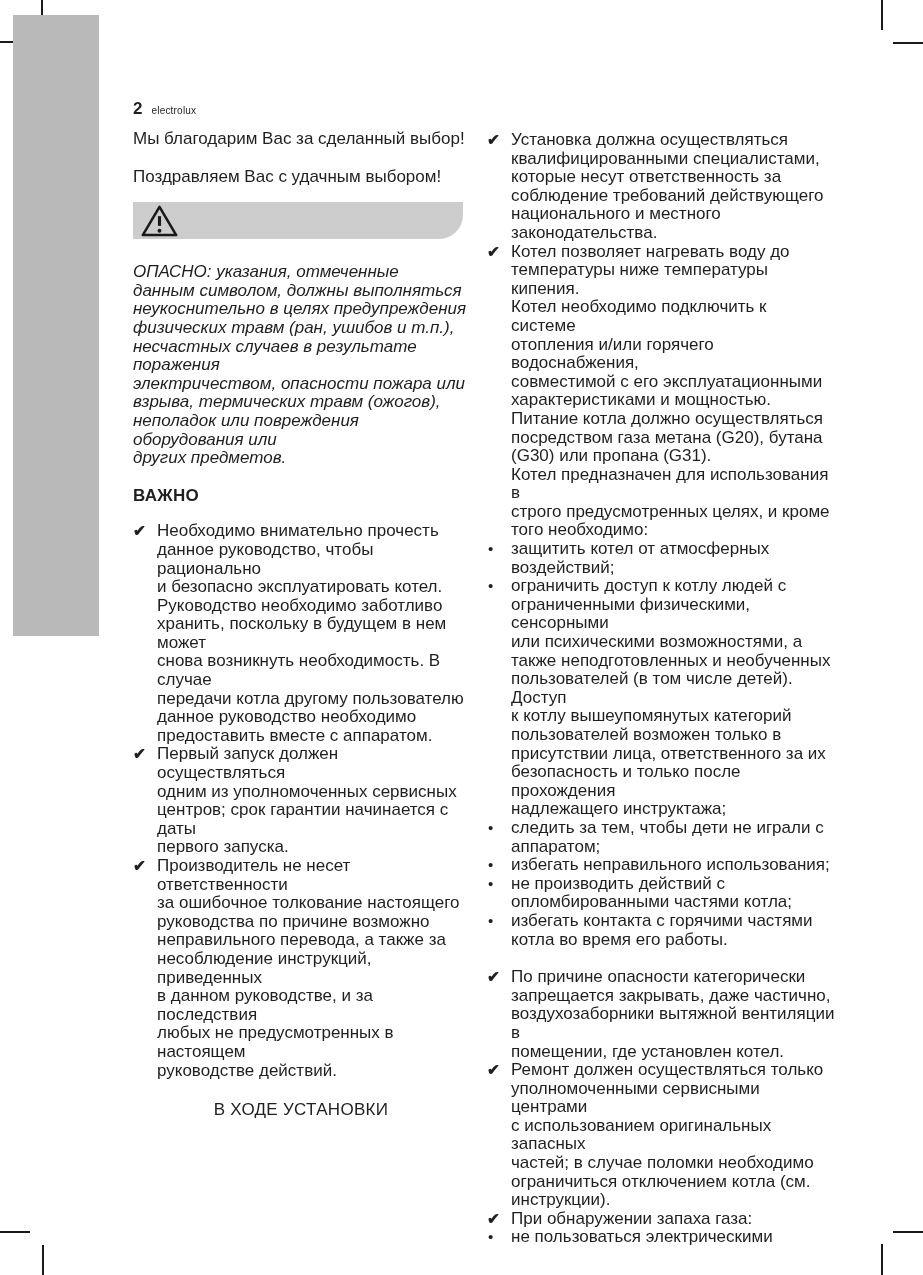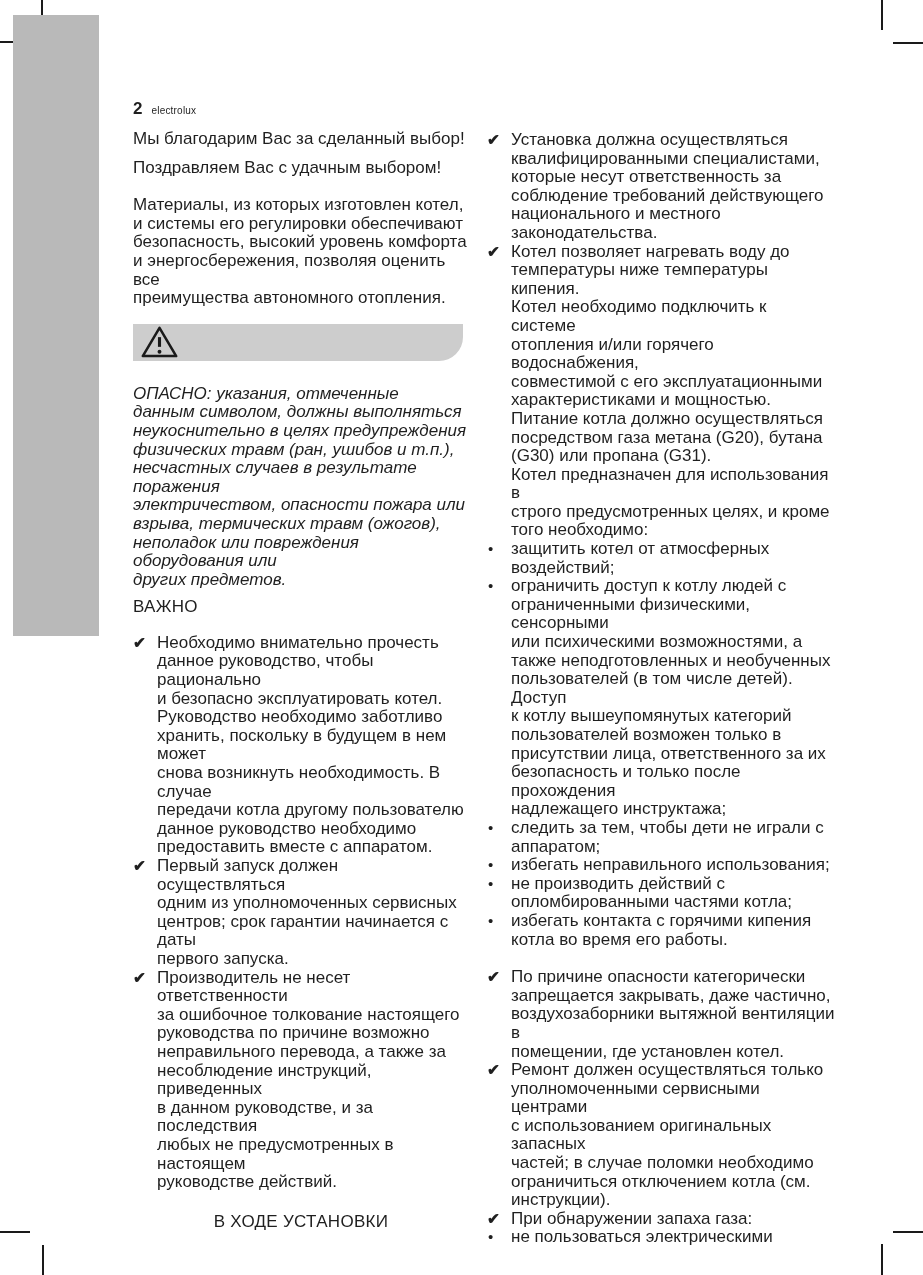--- a/index.html
+++ b/index.html
@@ -16,31 +16,31 @@
   .pagehead { display:flex; align-items:baseline; gap:9px; }
   .pagehead .num { font-size:17px; font-weight:bold; }
   .pagehead .brand { font-size:10px; letter-spacing:0.2px; }
 
   .para, .heading, .li-text {
     font-size:17px; line-height:18.6px; white-space:pre-line;
   }
   .heading { letter-spacing:0.3px; }
 
   .p1 { margin-top:11px; }
-  .p2 { margin-top:10px; }
+  .p2 { margin-top:19px; }
   .p3 { margin-top:20px; }
   .p4 { margin-top:19px; }
 
   .banner {
     margin-top:16px; width:330px; height:37px; background:#cdcdcd;
     border-bottom-right-radius:24px;
     display:flex; align-items:center; padding-left:7px; box-sizing:border-box;
   }
   .danger { margin-top:24px;font-style:italic; }
-  .important-heading { margin-top:9px; }
+  .important-heading { margin-top:19px;font-weight:bold; }
   .list-important { margin-top:17px; }
   .install-heading { margin-top:21px;text-align:center; }
 
   .li { position:relative; padding-left:24px; }
   .li .marker {
     position:absolute; left:0; top:0; font-size:14.6px; line-height:18.6px;
   }
   .li .marker.check { font-weight:bold; font-size:15.5px; }
   .li .marker.bullet { font-size:15px; left:1px; }
 
@@ -62,25 +62,20 @@
 <div class="sidebar"></div>
 
 <div class="col-left">
   <div class="pagehead">
     <span class="num">2</span>
     <span class="brand">electrolux</span>
   </div>
 
   <div class="para p1">Мы благодарим Вас за сделанный выбор!</div>
   <div class="para p2">Поздравляем Вас с удачным выбором!</div>
-  <div class="para p4">Материалы, из которых изготовлен котел,
-и системы его регулировки обеспечивают
-безопасность, высокий уровень комфорта
-и энергосбережения, позволяя оценить все
-преимущества автономного отопления.</div>
 
   <div class="banner">
     <span style="display:inline-flex;">
       <svg width="39" height="34" viewBox="0 0 40 35">
         <path d="M20 3 L37.2 32 L2.8 32 Z" fill="none" stroke="#1a1a1a" stroke-width="2.6" stroke-linejoin="round"></path>
         <line x1="20" y1="12.5" x2="20" y2="22.5" stroke="#1a1a1a" stroke-width="3.2"></line>
         <circle cx="20" cy="27.5" r="2" fill="#1a1a1a"></circle>
       </svg>
     </span>
   </div>
@@ -186,21 +181,21 @@
       <span class="marker bullet">•</span>
       <span class="li-text">избегать неправильного использования;</span>
     </div>
     <div class="li">
       <span class="marker bullet">•</span>
       <span class="li-text">не производить действий с
 опломбированными частями котла;</span>
     </div>
     <div class="li">
       <span class="marker bullet">•</span>
-      <span class="li-text">избегать контакта с горячими кипения
+      <span class="li-text">избегать контакта с горячими частями
 котла во время его работы.</span>
     </div>
   </div>
 
 
   <div class="list-operation">
     <div class="li">
       <span class="marker check">✔</span>
       <span class="li-text">По причине опасности категорически
 запрещается закрывать, даже частично,

